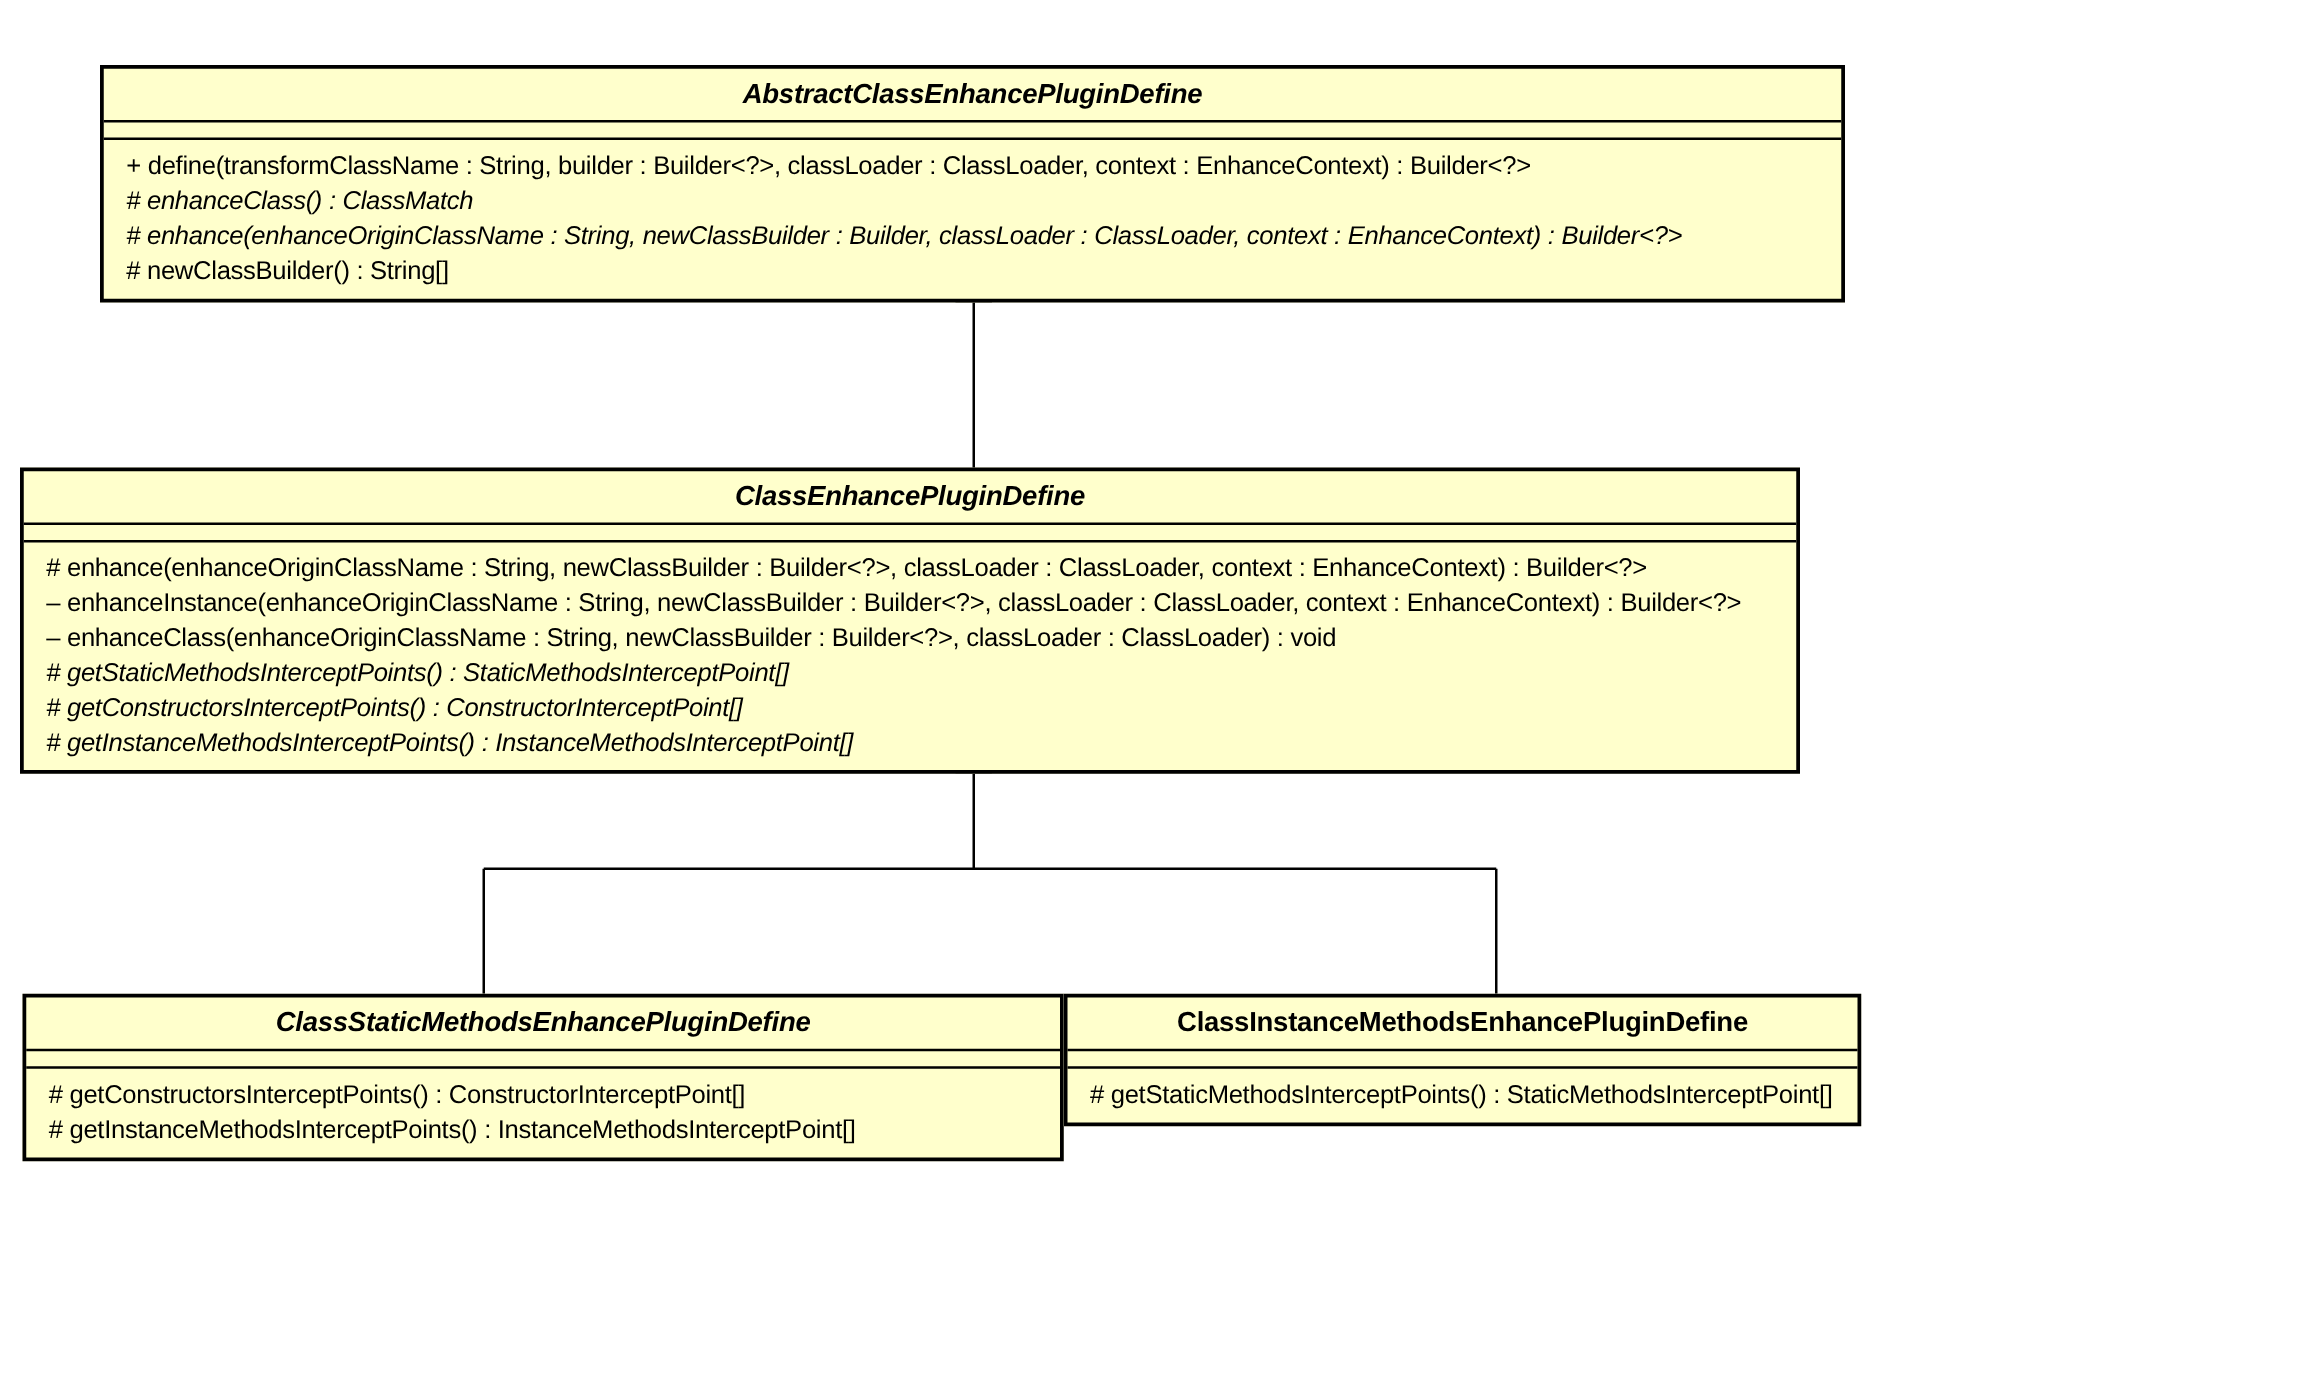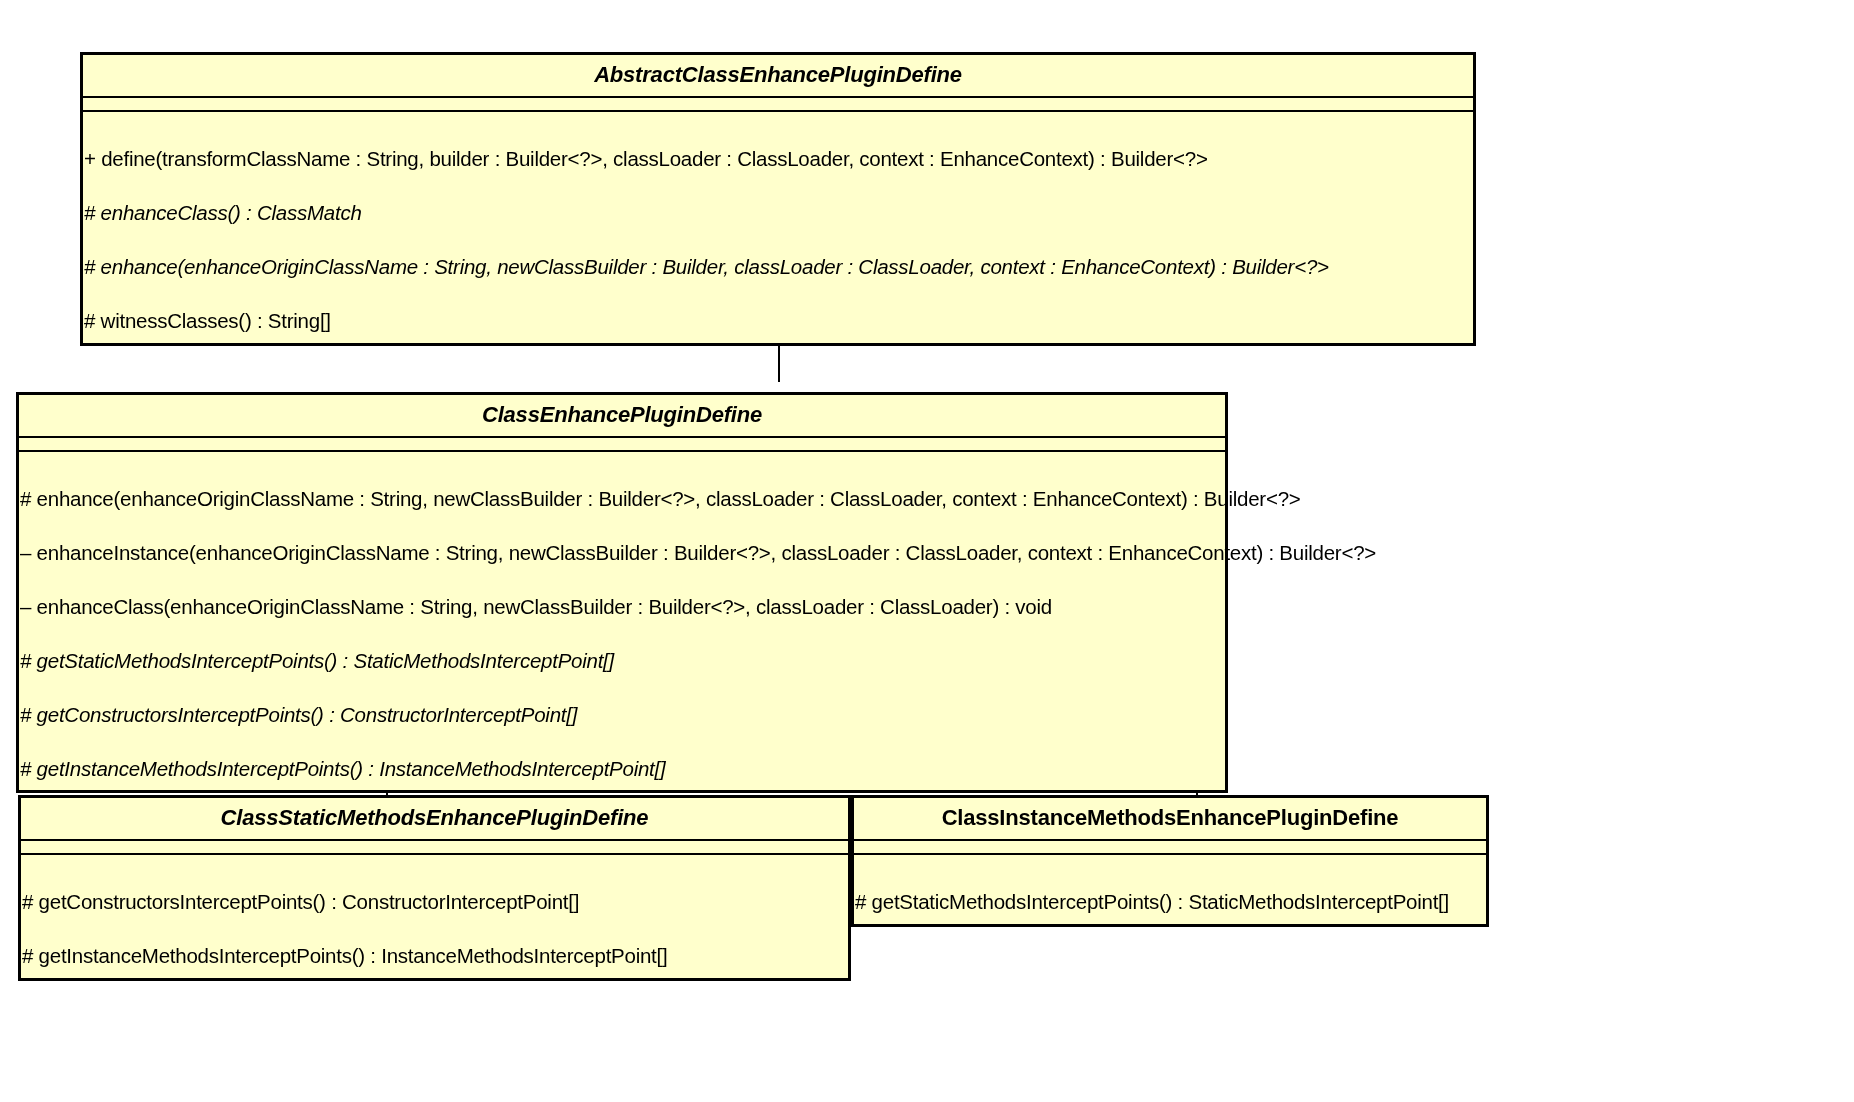--- a/index.html
+++ b/index.html
@@ -54,36 +54,35 @@
   }
   .attrs-compartment {
     height: 12px;
   }
   .methods-compartment {
     padding: 7px 0 8px 0;
   }
   .method-line {
     font-size: 20.5px;
     color: #000000;
-    padding: 0 8px 0 1px;
+    padding: 0 8px 0 18px;
     line-height: 1.36;
     white-space: nowrap;
     letter-spacing: -0.25px;
-    margin-top: 26px;
   }
   .method-line.abstract {
     font-style: italic;
   }
 
   
   #cls-abstract-class-enhance-plugin-define {
     left: 80px; top: 52px; width: 1396px;
   }
   #cls-class-enhance-plugin-define {
-    left: 16px; top: 392px; width: 1212px;
+    left: 16px; top: 374px; width: 1424px;
   }
   #cls-class-static-methods-enhance-plugin-define {
     left: 18px; top: 795px; width: 833px;
   }
   #cls-class-instance-methods-enhance-plugin-define {
     left: 851px; top: 795px; width: 638px;
   }
 </style>
 </head>
 <body>
@@ -108,21 +107,21 @@
 
   <div class="uml-class" id="cls-abstract-class-enhance-plugin-define">
     <div class="class-title abstract">AbstractClassEnhancePluginDefine</div>
     <div class="compartment-sep"></div>
     <div class="attrs-compartment"></div>
     <div class="compartment-sep"></div>
     <div class="methods-compartment">
       <div class="method-line">+ define(transformClassName : String, builder : Builder&lt;?&gt;, classLoader : ClassLoader, context : EnhanceContext) : Builder&lt;?&gt;</div>
       <div class="method-line abstract"># enhanceClass() : ClassMatch</div>
       <div class="method-line abstract"># enhance(enhanceOriginClassName : String, newClassBuilder : Builder, classLoader : ClassLoader, context : EnhanceContext) : Builder&lt;?&gt;</div>
-      <div class="method-line"># witnessClasses() : String[]</div>
+      <div class="method-line"># newClassBuilder() : String[]</div>
     </div>
   </div>
 
   <div class="uml-class" id="cls-class-enhance-plugin-define">
     <div class="class-title abstract">ClassEnhancePluginDefine</div>
     <div class="compartment-sep"></div>
     <div class="attrs-compartment"></div>
     <div class="compartment-sep"></div>
     <div class="methods-compartment">
       <div class="method-line"># enhance(enhanceOriginClassName : String, newClassBuilder : Builder&lt;?&gt;, classLoader : ClassLoader, context : EnhanceContext) : Builder&lt;?&gt;</div>

